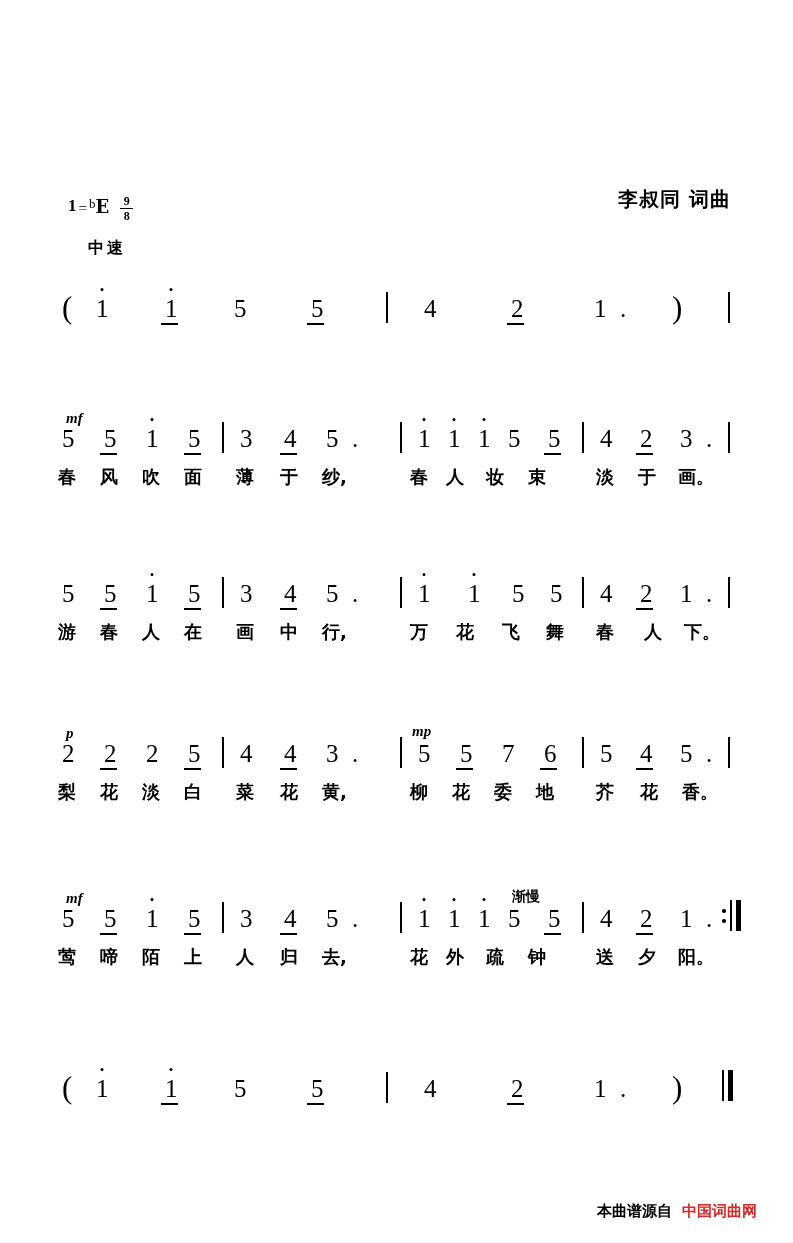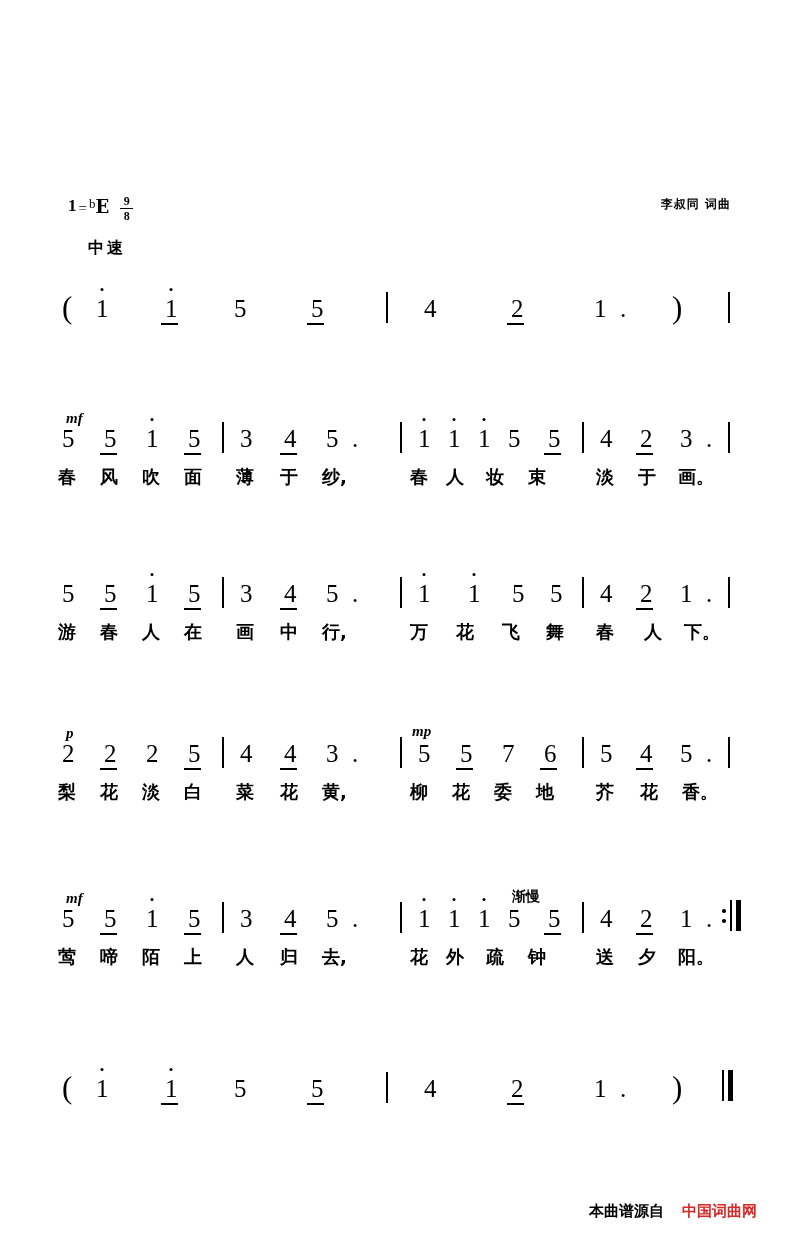--- a/index.html
+++ b/index.html
@@ -71,22 +71,22 @@
     left: 88px;
     top: 238px;
     font-size: 16px;
     font-weight: bold;
     font-family: "DejaVu Sans", sans-serif;
     letter-spacing: 3px;
   }
   .composer {
     position: absolute;
     right: 62px;
-    top: 196px;
-    font-size: 12px;
+    top: 186px;
+    font-size: 20px;
     font-weight: bold;
     font-family: "DejaVu Sans", sans-serif;
     letter-spacing: 1px;
   }
 
   
   .system {
     position: absolute;
     left: 0;
     width: 793px;
@@ -181,21 +181,21 @@
   .footer {
     position: absolute;
     right: 36px;
     bottom: 22px;
     font-size: 15px;
     font-family: "DejaVu Sans", sans-serif;
     font-weight: bold;
     white-space: nowrap;
   }
   .footer .src { color: #000; }
-  .footer .site { color: #d42a2a; margin-left: 18px; }
+  .footer .site { color: #d42a2a; margin-left: 10px; }
 </style>
 </head>
 <body>
 
 <div class="page">
 
 
   <div class="keysig">
     <span class="num1">1</span><span class="eq">=</span><span class="flat">b</span><span class="keyletter">E</span>
     <span class="meter">

